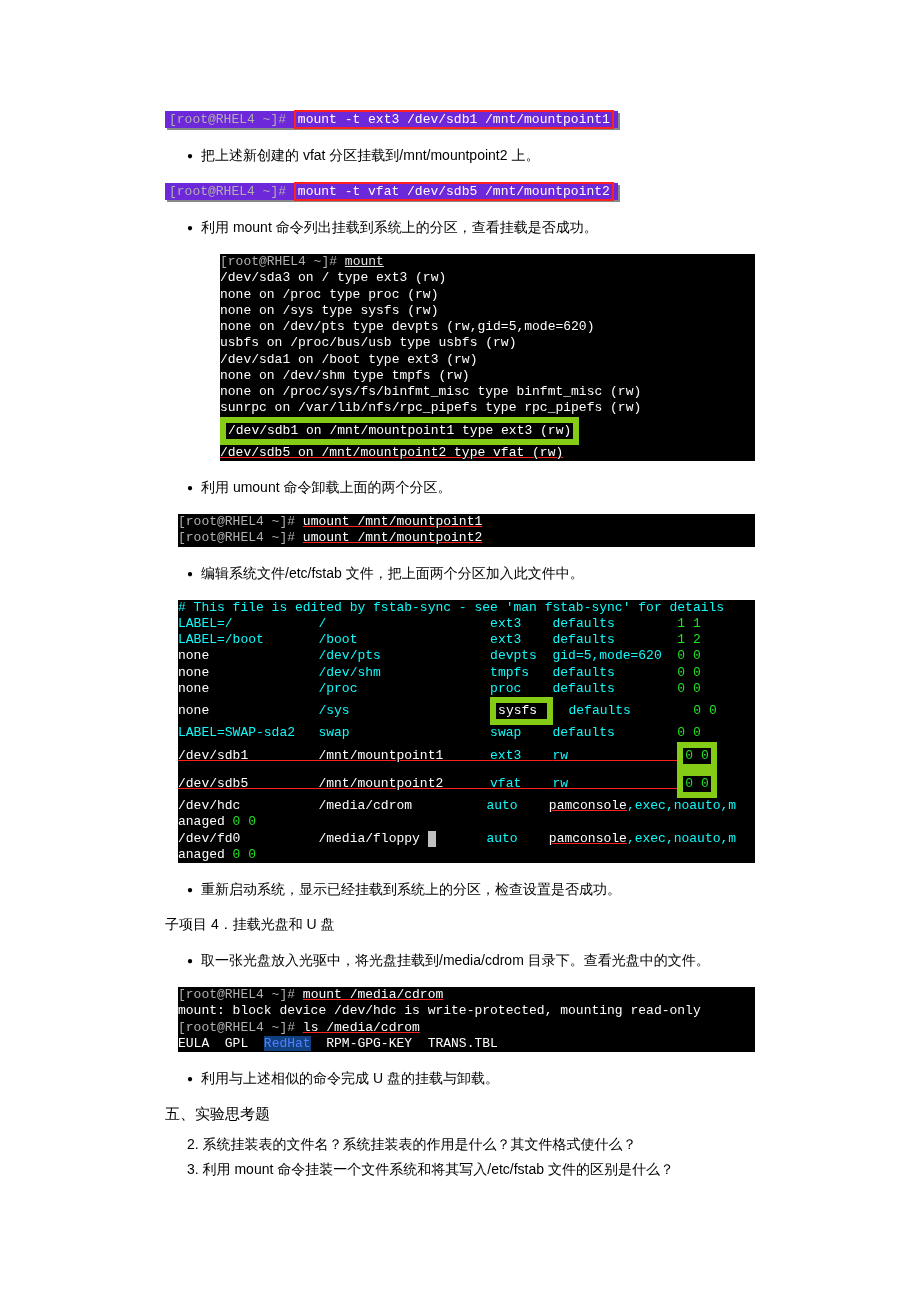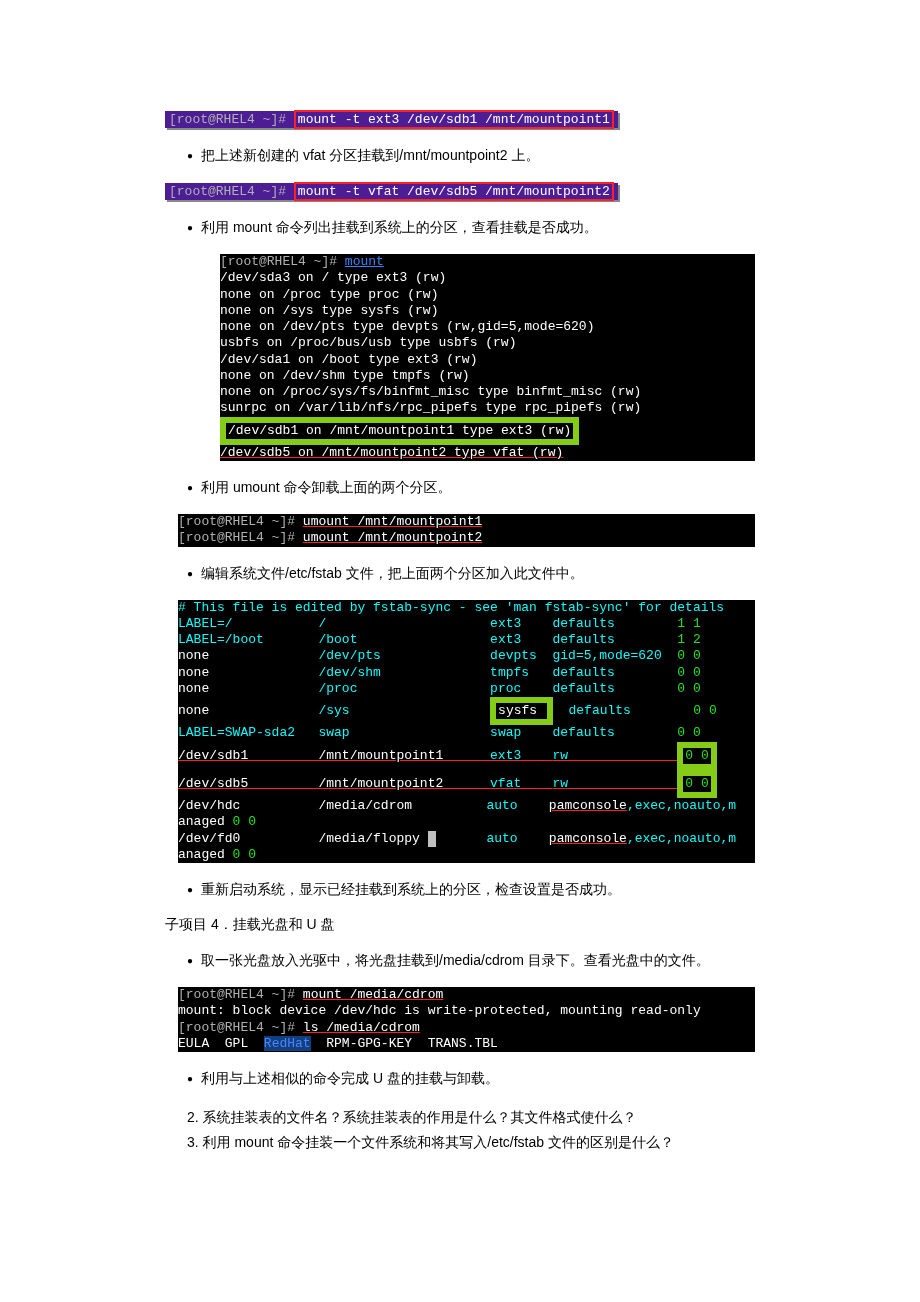--- a/index.html
+++ b/index.html
@@ -18,28 +18,28 @@
     background: #000;
     color: #fff;
     font-family: "Courier New", monospace;
     font-size: 13px;
     white-space: pre;
     line-height: 1.25;
     overflow: hidden;
     margin-left: 13px;
   }
   .term .prompt-shadow { color: #b0b0b0; }
-  .term .cmd { color: #3b82f6; text-decoration: underline; }
+  .term .cmd { color: #e5e5e5; text-decoration: underline; }
   .term .red-und { color: #fff; text-decoration: underline; text-decoration-color: #ff2020; }
   .term .red-box { border: 6px solid #84cc16; padding: 0 2px; display: inline-block; }
   .term .cyan { color: #10fafa; }
   .term .blue { color: #5080ff; }
   .term .cursor { background:#c0c0c0; color:#000; display:inline-block; width:8px; }
   .term-inline {
-    background: #4c1d95;
+    background: #6d28d9;
     box-shadow: 2px 2px 0 #888;
     color: #fff;
     font-family: "Courier New", monospace;
     font-size: 13px;
     white-space: pre;
     padding: 1px 4px;
   }
   .term-inline .prompt-shadow { color: #b0b0b0; }
   .term-inline .red-box { border: 2px solid #ff2020; padding: 0 2px; display: inline-block; }
   ul.bullets { list-style: none; padding-left: 22px; margin: 16px 0; }
@@ -123,17 +123,18 @@
 
 <div class="term" id="cdrom-out"><span class="prompt-shadow">[root@RHEL4 ~]# </span><span class="red-und">mount /media/cdrom</span>
 mount: block device /dev/hdc is write-protected, mounting read-only
 <span class="prompt-shadow">[root@RHEL4 ~]# </span><span class="red-und">ls /media/cdrom</span>
 EULA  GPL  <span class="blue" style="background:#104080">RedHat</span>  RPM-GPG-KEY  TRANS.TBL</div>
 
 <ul class="bullets">
       <li>利用与上述相似的命令完成 U 盘的挂载与卸载。</li>
     </ul>
 
+<h2 class="sec">五、实验思考题</h2>
 
 <div class="q">2.  系统挂装表的文件名？系统挂装表的作用是什么？其文件格式使什么？</div>
 <div class="q">3.  利用 mount 命令挂装一个文件系统和将其写入/etc/fstab 文件的区别是什么？</div>
 
 </div>
 
 </body></html>

